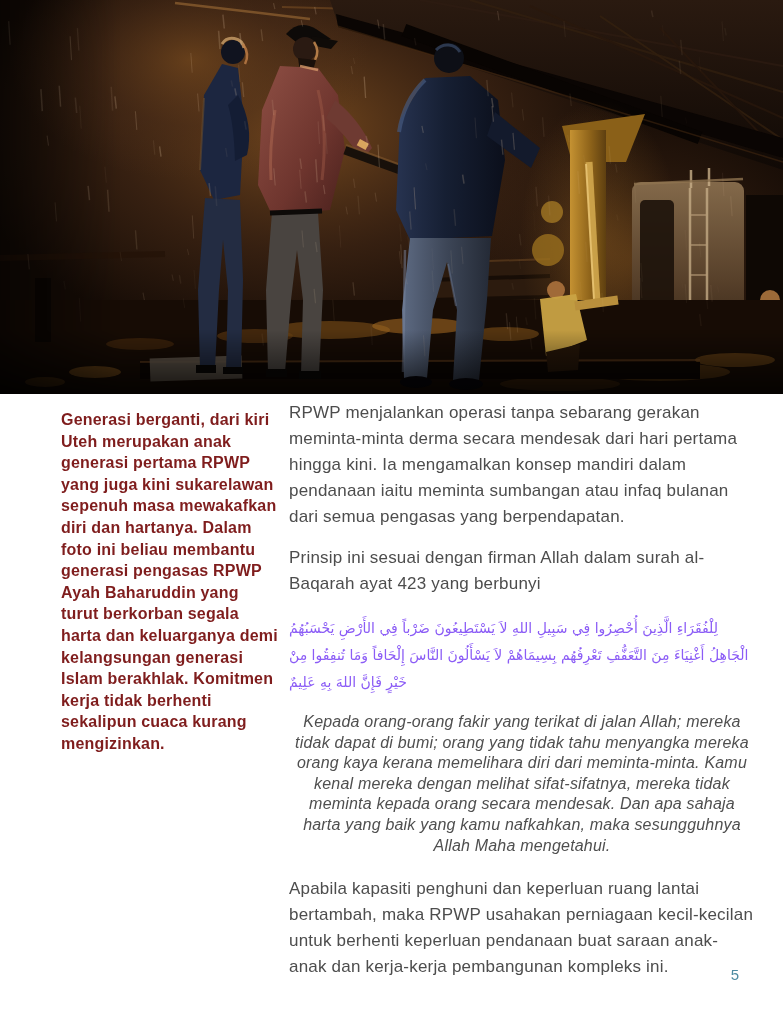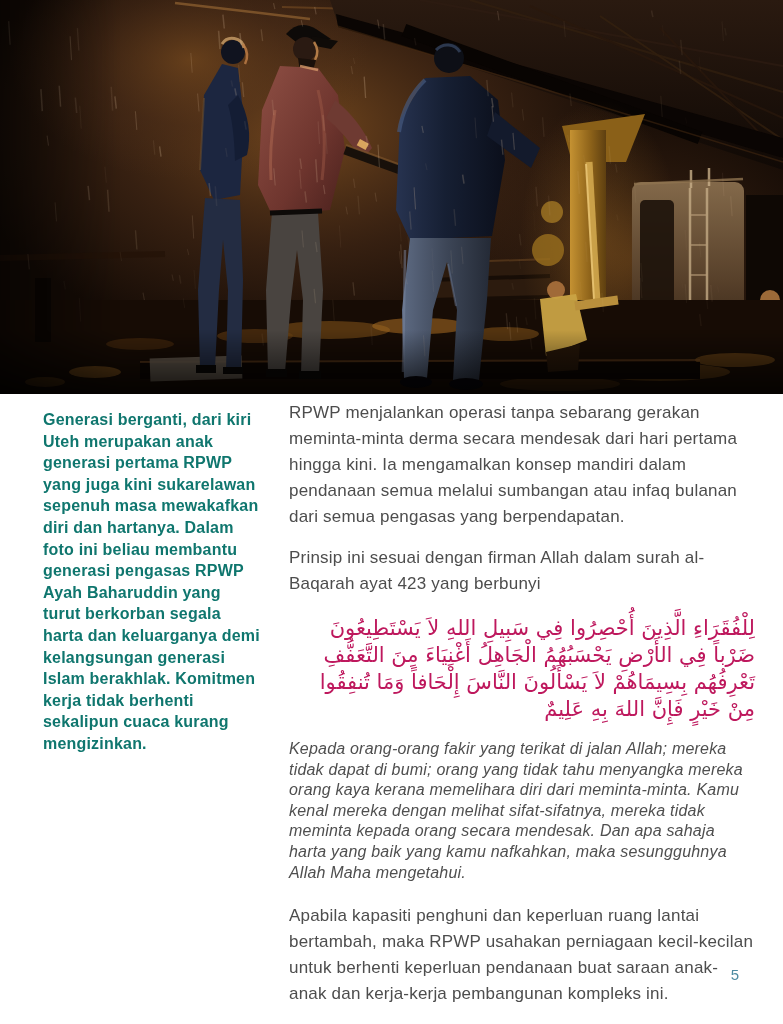--- a/index.html
+++ b/index.html
@@ -5,36 +5,36 @@
   html,body{margin:0;padding:0;}
   body{
     width:783px;height:1024px;background:#ffffff;position:relative;overflow:hidden;
     font-family:"Liberation Sans", sans-serif;
   }
   .photo-wrap{
     position:absolute;left:0;top:0;width:783px;height:394px;overflow:hidden;background:#140b05;
   }
   .photo-wrap svg{display:block;}
   .caption-col{
-    position:absolute;left:43px;top:409px;width:218px;
+    position:absolute;left:61px;top:409px;width:218px;
     font-size:16px;font-weight:bold;line-height:21.6px;
-    color:#0f766e;letter-spacing:.2px;
+    color:#7f1d1d;letter-spacing:.2px;
   }
   .main-col{
     position:absolute;left:289px;top:400px;width:466px;
     color:#4d4d4d;font-size:17px;line-height:26px;letter-spacing:.2px;
   }
   .main-col p{margin:0 0 15px 0;}
   .arabic{
-    direction:rtl;text-align:right;color:#be185d;
-    font-size:21px;line-height:27px;margin:18px 0 16px 0 !important;
+    direction:rtl;text-align:left;color:#8b5cf6;
+    font-size:14px;line-height:27px;margin:18px 0 16px 0 !important;
     font-family:"DejaVu Sans", sans-serif;
   }
   .translation{
-    font-style:italic;text-align:left;
+    font-style:italic;text-align:center;
     font-size:16px;line-height:20.6px;color:#4f4f4f;
     margin:0 0 20px 0 !important;
   }
   .page-number{
     position:absolute;right:44px;top:966px;
     font-size:15px;color:#4e8ca2;
   }
 </style>
 </head>
 <body>
@@ -384,20 +384,20 @@
   <rect x="0" y="0" width="120" height="394" fill="url(#leftVig)"></rect>
   <rect x="0" y="330" width="783" height="64" fill="url(#groundFade)"></rect>
 </svg>
 </div>
 
 <div class="caption-col">
   <span>Generasi berganti, dari kiri Uteh merupakan anak generasi pertama RPWP yang juga kini sukarelawan sepenuh masa mewakafkan diri dan hartanya. Dalam foto ini beliau membantu generasi pengasas RPWP Ayah Baharuddin yang turut berkorban segala harta dan keluarganya demi kelangsungan generasi Islam berakhlak. Komitmen kerja tidak berhenti sekalipun cuaca kurang mengizinkan.</span>
 </div>
 
 <div class="main-col">
-  <p>RPWP menjalankan operasi tanpa sebarang gerakan meminta-minta derma secara mendesak dari hari pertama hingga kini. Ia mengamalkan konsep mandiri dalam pendanaan semua melalui sumbangan atau infaq bulanan dari semua pengasas yang berpendapatan.</p>
+  <p>RPWP menjalankan operasi tanpa sebarang gerakan meminta-minta derma secara mendesak dari hari pertama hingga kini. Ia mengamalkan konsep mandiri dalam pendanaan iaitu meminta sumbangan atau infaq bulanan dari semua pengasas yang berpendapatan.</p>
   <p>Prinsip ini sesuai dengan firman Allah dalam surah al-Baqarah ayat 423 yang berbunyi</p>
   <p class="arabic" dir="rtl">لِلْفُقَرَاءِ الَّذِينَ أُحْصِرُوا فِي سَبِيلِ اللهِ لاَ يَسْتَطِيعُونَ ضَرْباً فِي الأَرْضِ يَحْسَبُهُمُ الْجَاهِلُ أَغْنِيَاءَ مِنَ التَّعَفُّفِ تَعْرِفُهُم بِسِيمَاهُمْ لاَ يَسْأَلُونَ النَّاسَ إِلْحَافاً وَمَا تُنفِقُوا مِنْ خَيْرٍ فَإِنَّ اللهَ بِهِ عَلِيمٌ</p>
   <p class="translation">Kepada orang-orang fakir yang terikat di jalan Allah; mereka tidak dapat di bumi; orang yang tidak tahu menyangka mereka orang kaya kerana memelihara diri dari meminta-minta. Kamu kenal mereka dengan melihat sifat-sifatnya, mereka tidak meminta kepada orang secara mendesak. Dan apa sahaja harta yang baik yang kamu nafkahkan, maka sesungguhnya Allah Maha mengetahui.</p>
   <p>Apabila kapasiti penghuni dan keperluan ruang lantai bertambah, maka RPWP usahakan perniagaan kecil-kecilan untuk berhenti keperluan pendanaan buat saraan anak-anak dan kerja-kerja pembangunan kompleks ini.</p>
 </div>
 
 <div class="page-number">5</div>
 
 </body></html>

